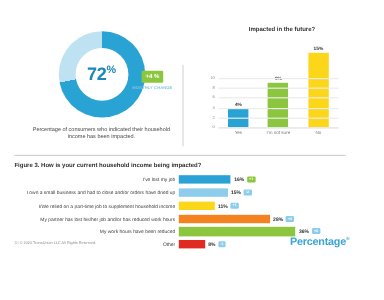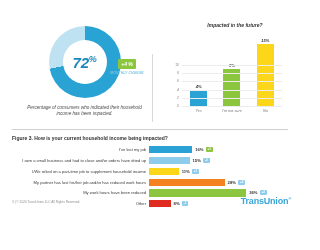--- a/index.html
+++ b/index.html
@@ -18,21 +18,21 @@
   .page {
     position: absolute;
     inset: 0;
     background: #ffffff;
   }
 
   
   .top-section {
     position: absolute;
     left: 0; top: 22px;
-    width: 300px; height: 104px; font-style: italic;
+    width: 300px; height: 104px;
   }
   .vdivider {
     position: absolute;
     left: 152px; top: 32px;
     width: 1px; height: 68px;
     background: #d7d7d7;
   }
 
   
   .donut-block {
@@ -383,16 +383,16 @@
         <div class="htrack">
           <div class="hbar" style="width: 21.6px; background: rgb(224, 43, 32);"></div>
           <span class="hval">8%</span>
           <span class="hbadge" style="background: rgb(141, 205, 235);">-1</span>
         </div>
       </div>
     </div>
 
   <div class="footer-note">3  |  © 2020 TransUnion LLC All Rights Reserved.</div>
   <div class="logo">
-    <span>TransUnion</span><span class="tm">®</span>
+    <span>Percentage</span><span class="tm">®</span>
   </div>
 
 </div>
 
 </body></html>

